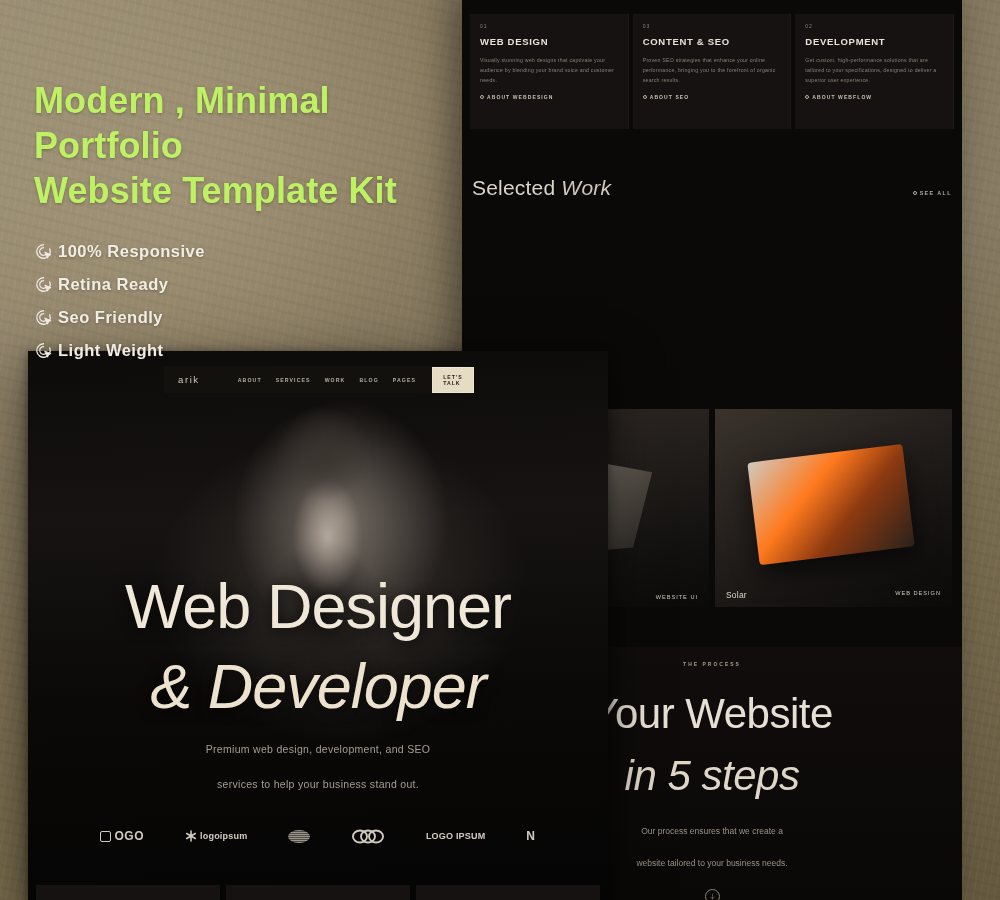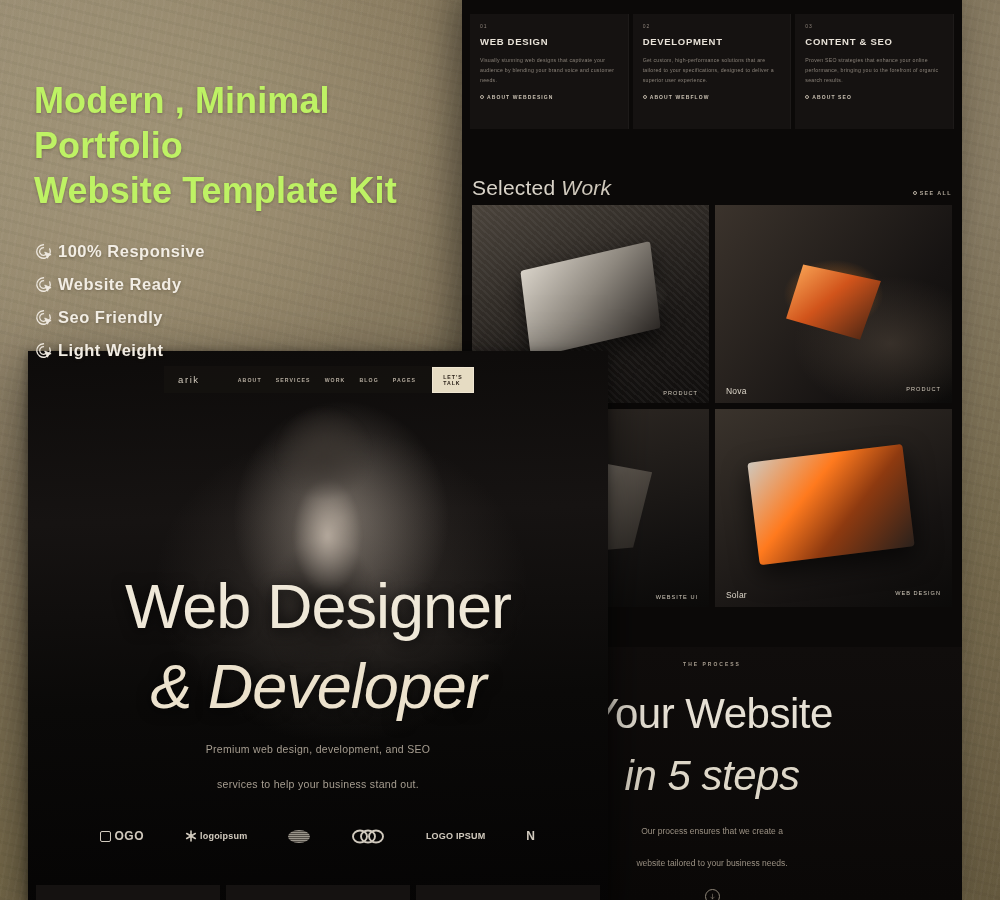--- a/index.html
+++ b/index.html
@@ -228,63 +228,47 @@
       <div class="svc">
         <span class="num">01</span>
         <div class="ttl">WEB DESIGN</div>
         <div class="desc">Visually stunning web designs that captivate your audience by blending your brand voice and customer needs.</div>
         <div class="lnk">
           <span class="dot-ico"></span>
           <span>ABOUT WEBDESIGN</span>
         </div>
       </div>
       <div class="svc">
+        <span class="num">03</span>
+        <div class="ttl">CONTENT &amp; SEO</div>
+        <div class="desc">Proven SEO strategies that enhance your online performance, bringing you to the forefront of organic search results.</div>
+        <div class="lnk">
+          <span class="dot-ico"></span>
+          <span>ABOUT SEO</span>
+        </div>
+      </div>
+      <div class="svc">
         <span class="num">02</span>
         <div class="ttl">DEVELOPMENT</div>
         <div class="desc">Get custom, high-performance solutions that are tailored to your specifications, designed to deliver a superior user experience.</div>
         <div class="lnk">
           <span class="dot-ico"></span>
           <span>ABOUT WEBFLOW</span>
         </div>
       </div>
-      <div class="svc">
-        <span class="num">03</span>
-        <div class="ttl">CONTENT &amp; SEO</div>
-        <div class="desc">Proven SEO strategies that enhance your online performance, bringing you to the forefront of organic search results.</div>
-        <div class="lnk">
-          <span class="dot-ico"></span>
-          <span>ABOUT SEO</span>
-        </div>
-      </div>
     </div>
 
     <div id="work-head">
       <div class="wt"><span>Selected </span><i>Work</i></div>
       <div class="see">
         <span class="dot-ico"></span>
         <span>SEE ALL</span>
       </div>
     </div>
 
-    <div class="grid" id="grid-1">
-      <div class="cell">
-        <div class="img-a"></div>
-        <div class="cap">
-          <span class="nm"></span>
-          <span>PRODUCT</span>
-        </div>
-      </div>
-      <div class="cell">
-        <div class="img-b"></div>
-        <div class="cap">
-          <span class="nm">Nova</span>
-          <span>PRODUCT</span>
-        </div>
-      </div>
-    </div>
 
     <div class="grid" id="grid-2">
       <div class="cell">
         <div class="img-c"></div>
         <div class="cap">
           <span class="nm"></span>
           <span>WEBSITE UI</span>
         </div>
       </div>
       <div class="cell">
@@ -399,21 +383,21 @@
       <span class="lbl">100% Responsive</span>
     </div>
     <div class="feat">
       <svg class="cursor-icon" viewBox="0 0 22 22">
         <g fill="none" stroke="#efe9e0" stroke-width="1.5" stroke-linecap="round">
           <path d="M11 3.2a7.8 7.8 0 1 0 7.2 4.8"></path>
             <path d="M11 6.6a4.4 4.4 0 1 0 3.6 6.9"></path>
         </g>
         <path d="M12.4 11.6l7.4 3.1-3.1.9-1 3.2z" fill="#efe9e0" stroke="#efe9e0" stroke-width="1" stroke-linejoin="round"></path>
       </svg>
-      <span class="lbl">Website Ready</span>
+      <span class="lbl">Retina Ready</span>
     </div>
     <div class="feat">
       <svg class="cursor-icon" viewBox="0 0 22 22">
         <g fill="none" stroke="#efe9e0" stroke-width="1.5" stroke-linecap="round">
           <path d="M11 3.2a7.8 7.8 0 1 0 7.2 4.8"></path>
             <path d="M11 6.6a4.4 4.4 0 1 0 3.6 6.9"></path>
         </g>
         <path d="M12.4 11.6l7.4 3.1-3.1.9-1 3.2z" fill="#efe9e0" stroke="#efe9e0" stroke-width="1" stroke-linejoin="round"></path>
       </svg>
       <span class="lbl">Seo Friendly</span>

